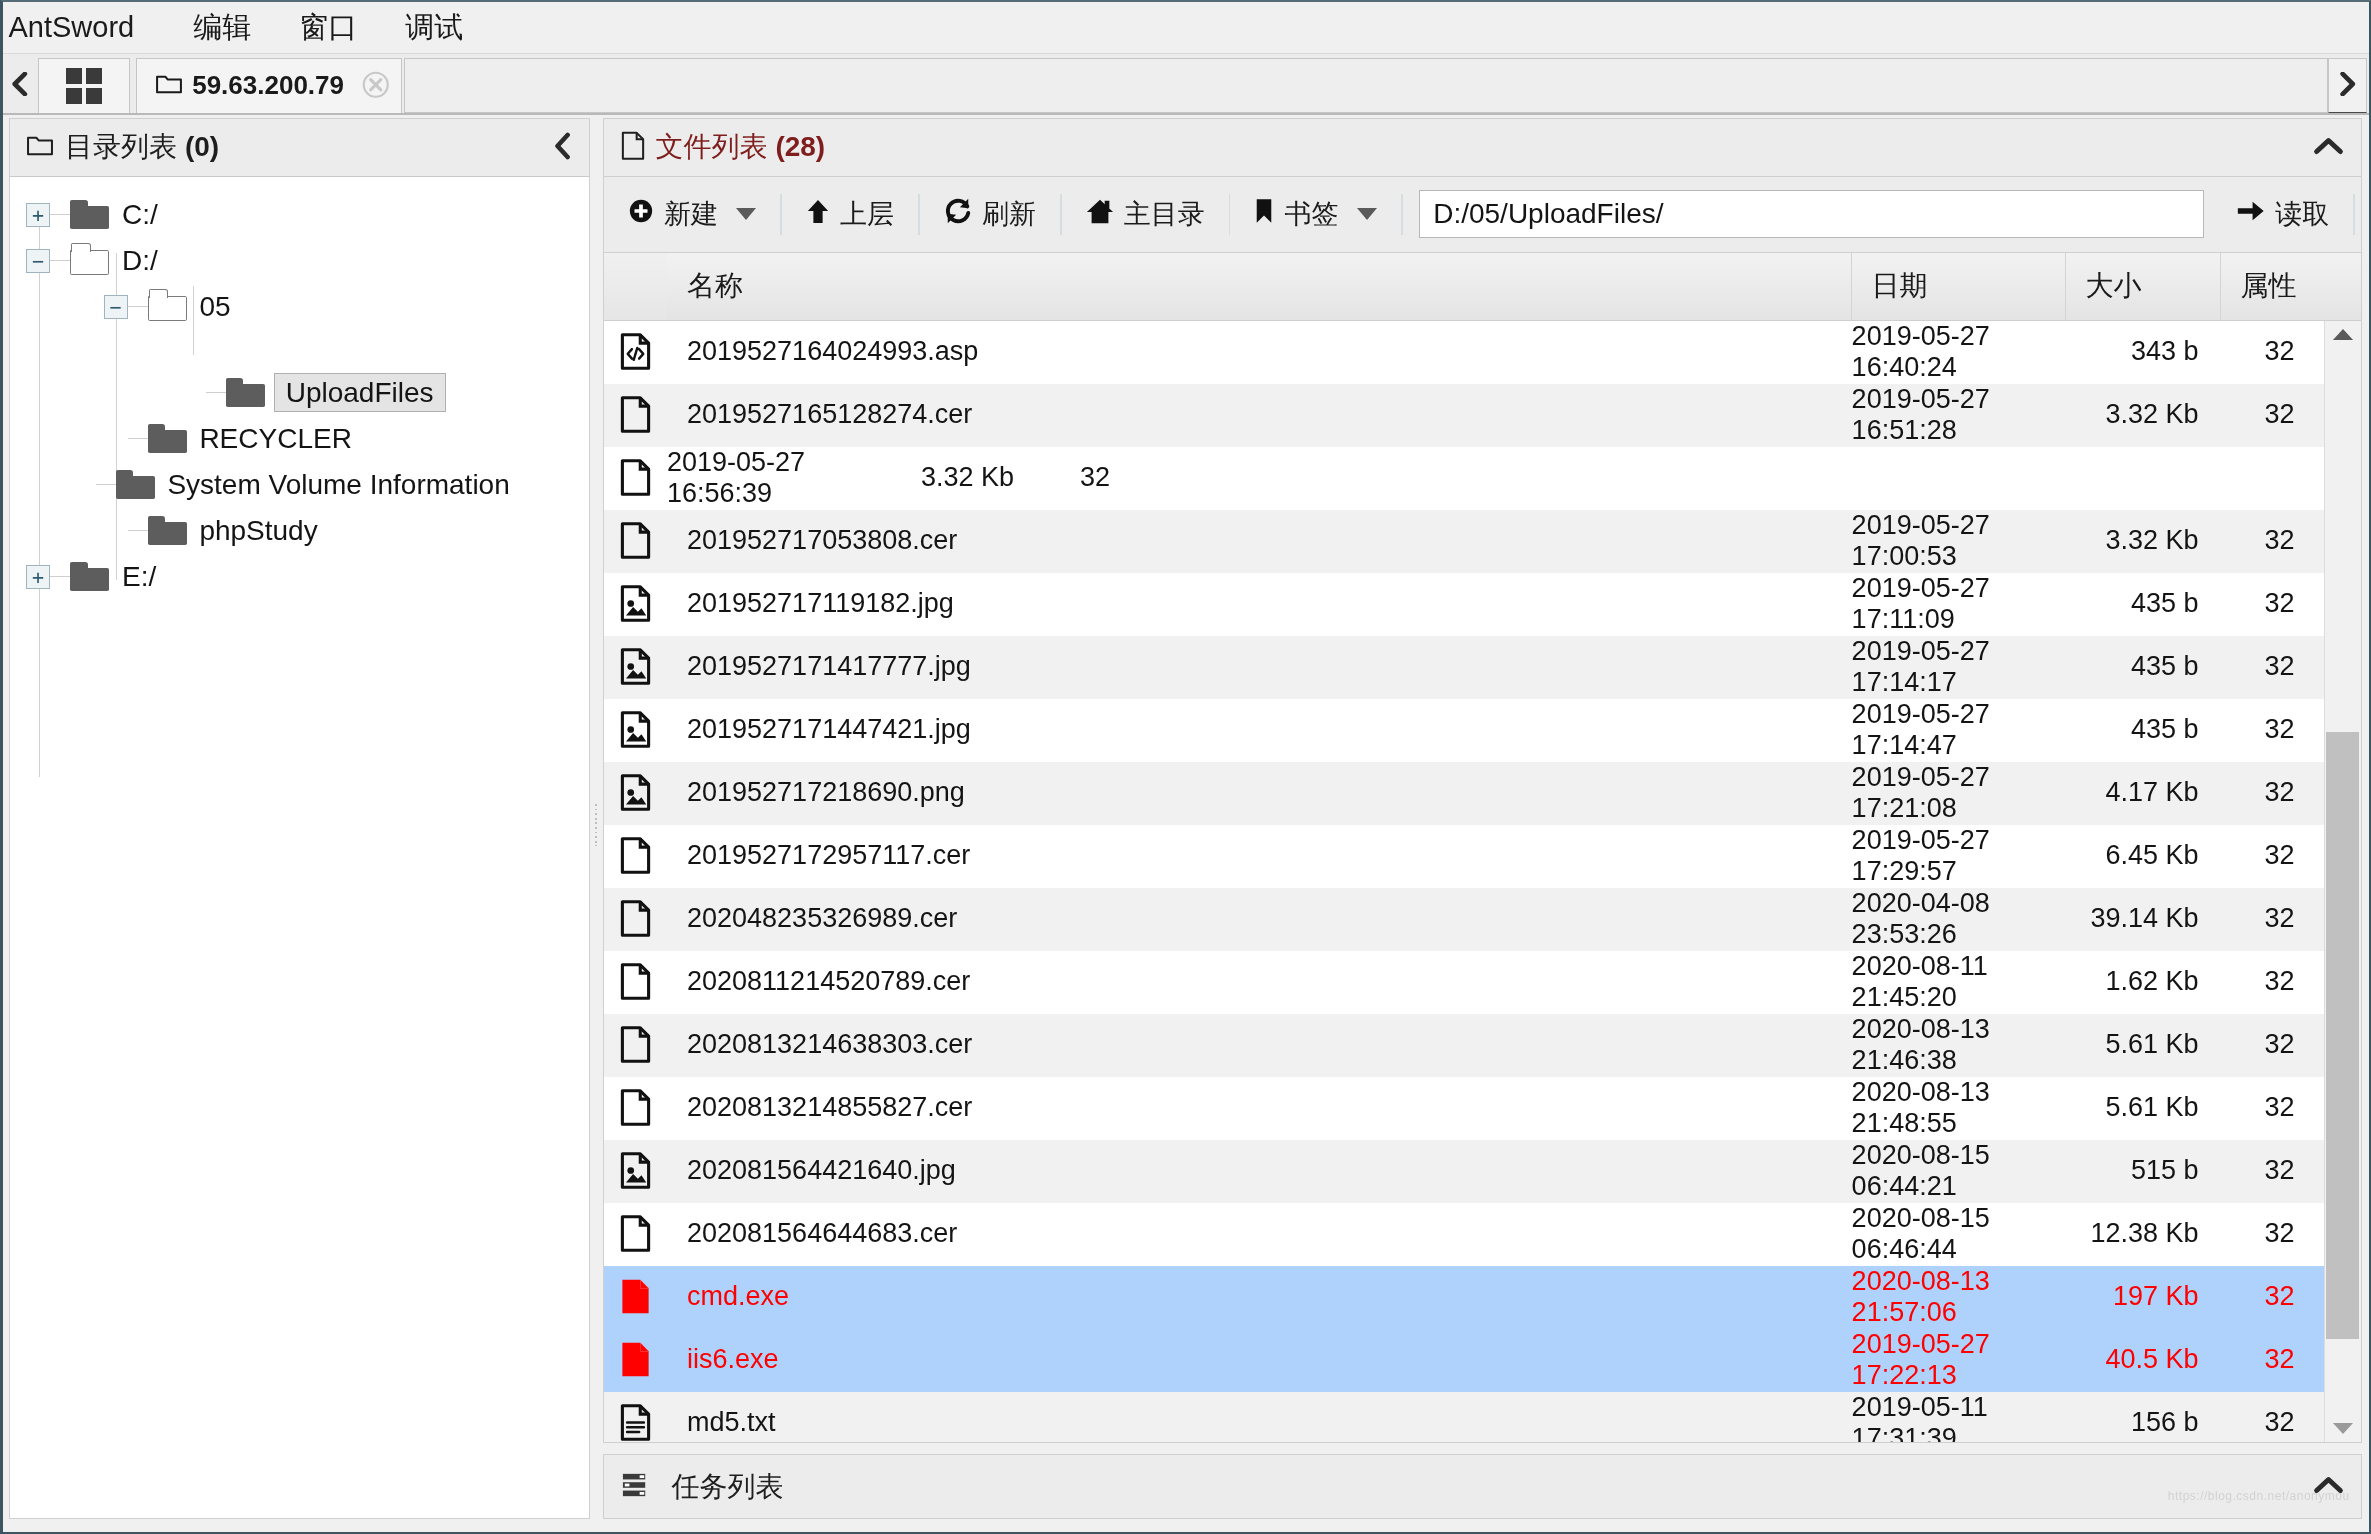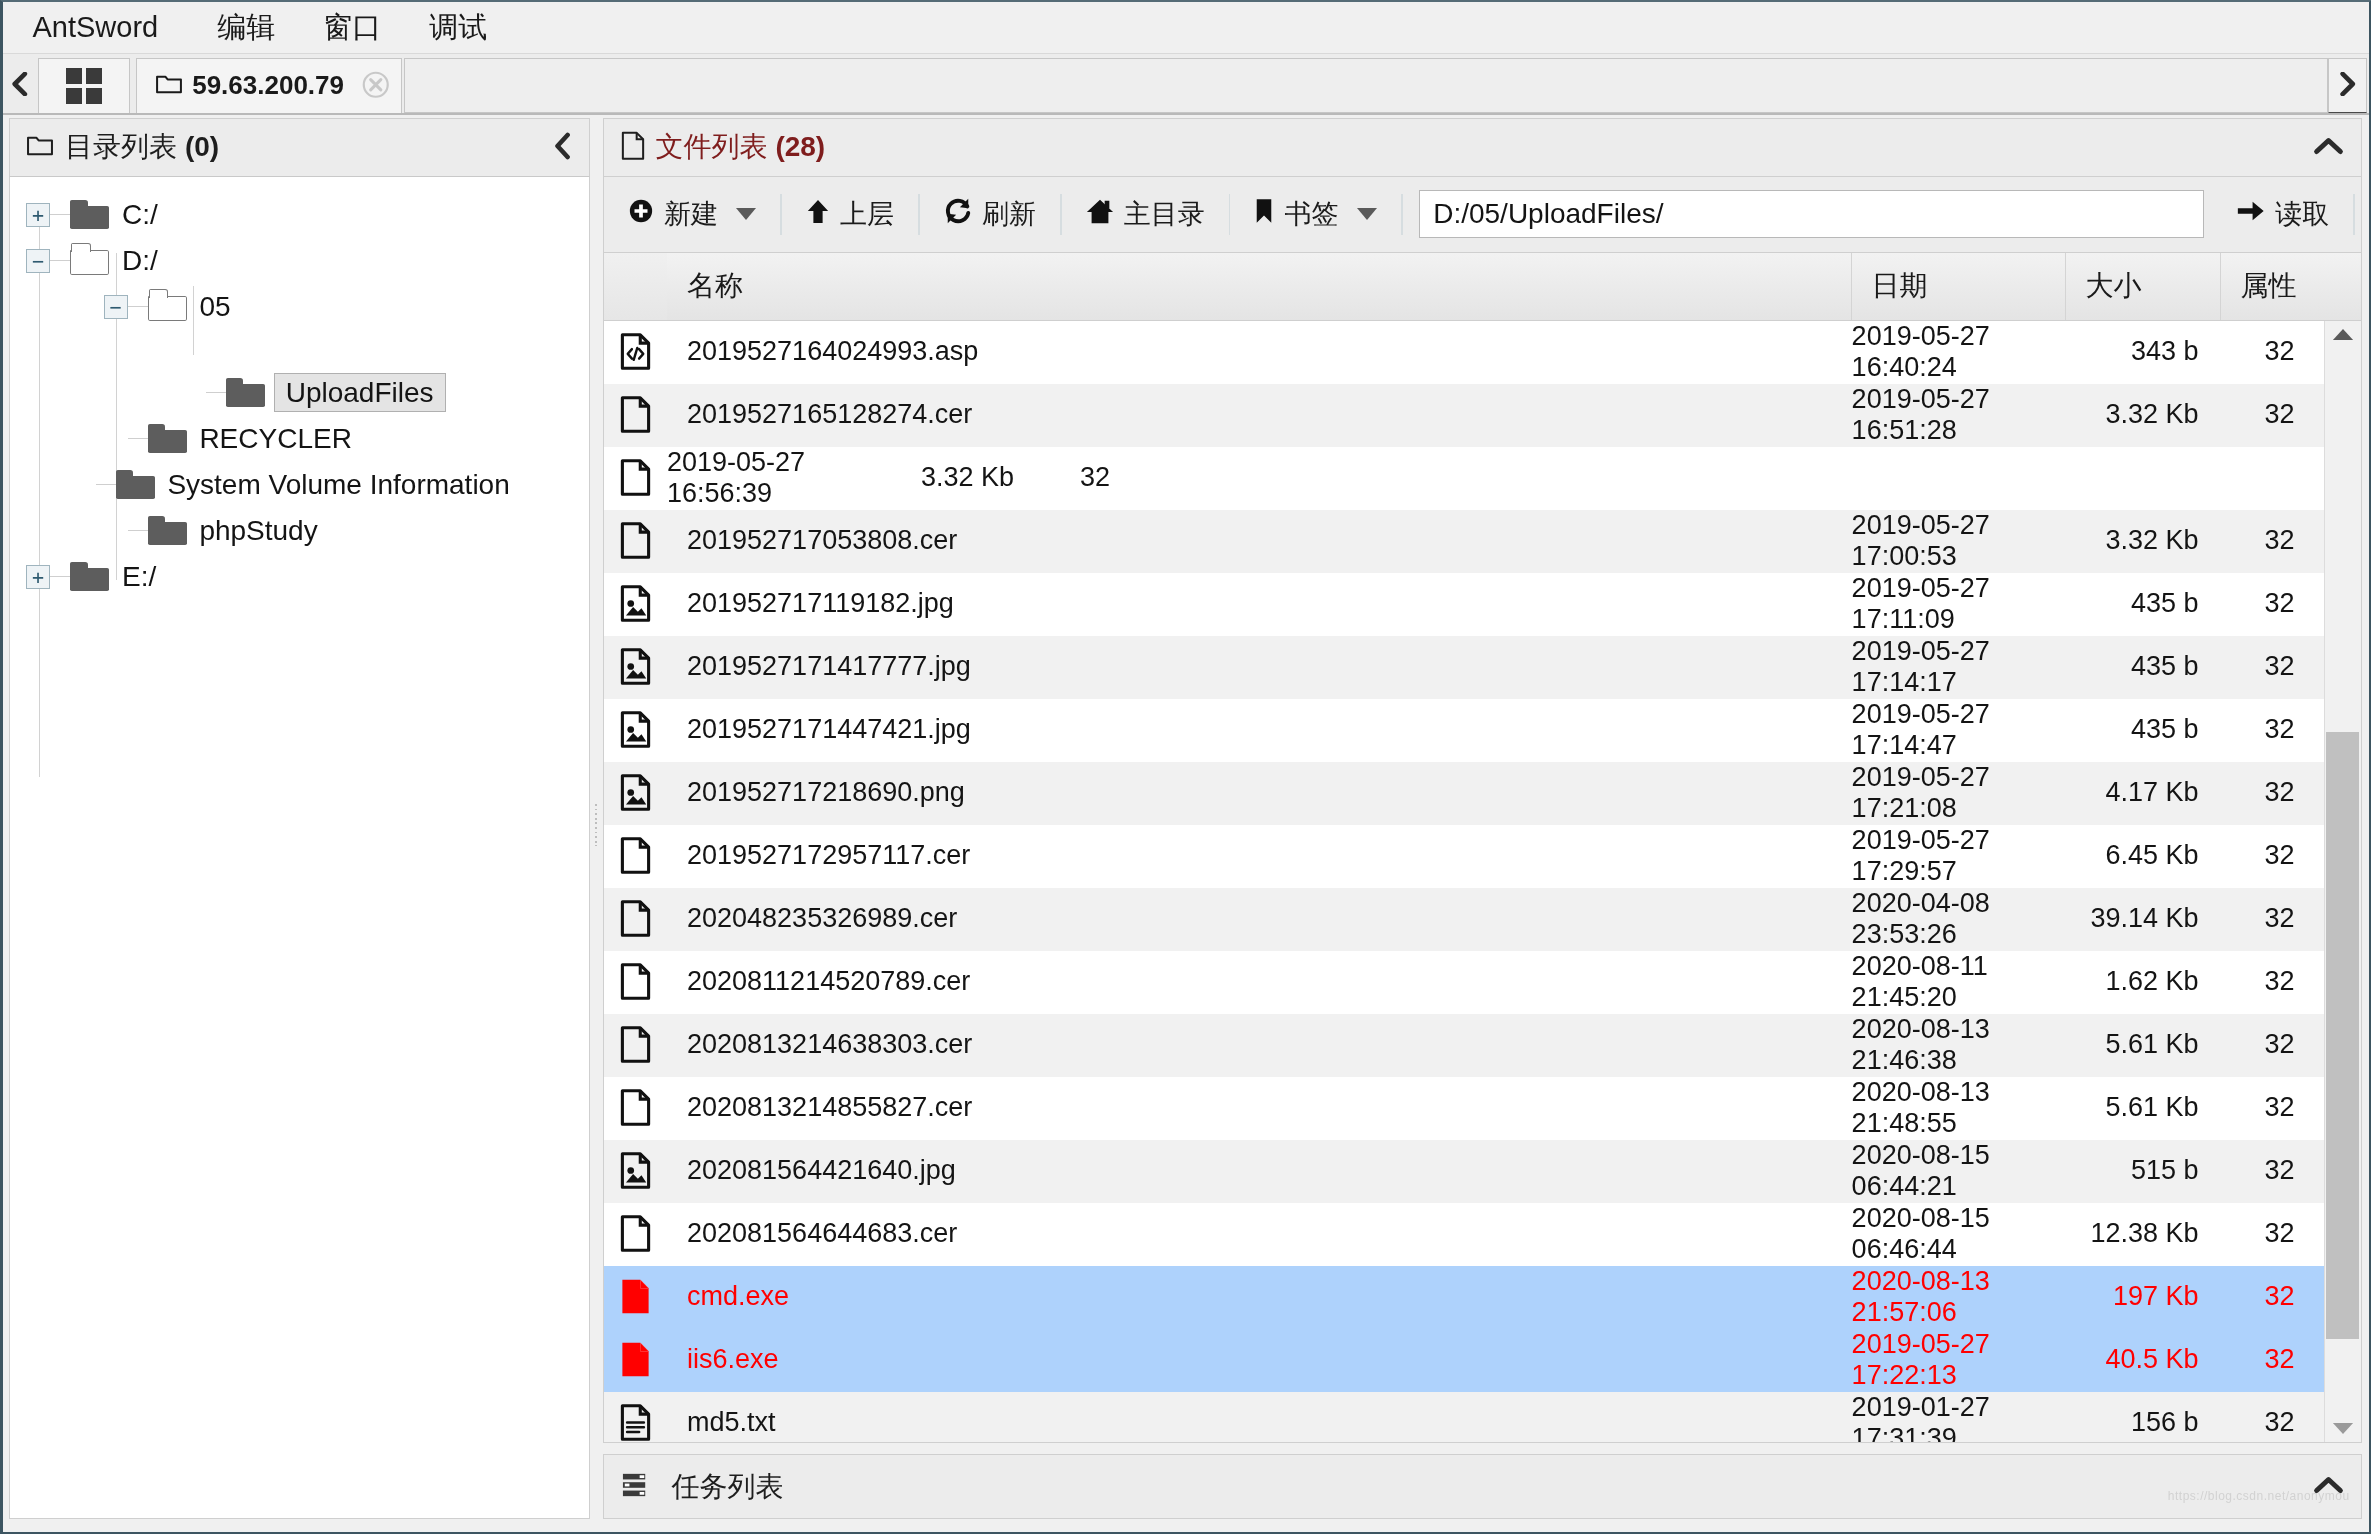--- a/index.html
+++ b/index.html
@@ -18,21 +18,20 @@
     border-bottom: 3.7px solid #3d5561;
     border-top: 2.8px solid #556b76;
     display: flex; flex-direction: column;
   }
 
   
   .menubar {
     height: 52px; flex: 0 0 52px;
     background: #f0f0f0;
     display: flex; align-items: center;
-    padding-left: 24px;
     border-bottom: 0.9px solid #d9d9d9;
   }
   .menu-item {
     font-size: 29px; color: #1a1a1a;
     margin-right: 37px;
     padding: 1.8px 5.5px;
     white-space: nowrap;
     cursor: default;
   }
   .menu-item.brand { margin-right: 48px; }
@@ -780,21 +779,21 @@
               </div>
               <div class="trow alt">
                 <div class="td c-ico">
                   <svg class="ficon" viewBox="0 0 26 32">
                     <path d="M2 2 h15 l7 7 v21 H2 z" fill="none" stroke="#111111" stroke-width="2.6" stroke-linejoin="round"></path>
                     <path d="M17 2 v7 h7" fill="none" stroke="#111111" stroke-width="2.6"></path>
                     <path d="M6 16 h14 M6 20 h14 M6 24 h10" stroke="#111111" stroke-width="2.2" stroke-linecap="round"></path>
                   </svg>
                 </div>
                 <div class="td c-name">md5.txt</div>
-                <div class="td c-date">2019-01-27 17:31:39</div>
+                <div class="td c-date">2019-05-11 17:31:39</div>
                 <div class="td c-size">156 b</div>
                 <div class="td c-attr">32</div>
               </div>
             </div>
 
           <div class="vscroll">
             <div class="vs-arrow">
               <svg width="22" height="14.8" viewBox="0 0 24 16">
                   <path d="M12 2 L23 14 H1 Z" fill="#5a5a5a"></path>
                 </svg>

